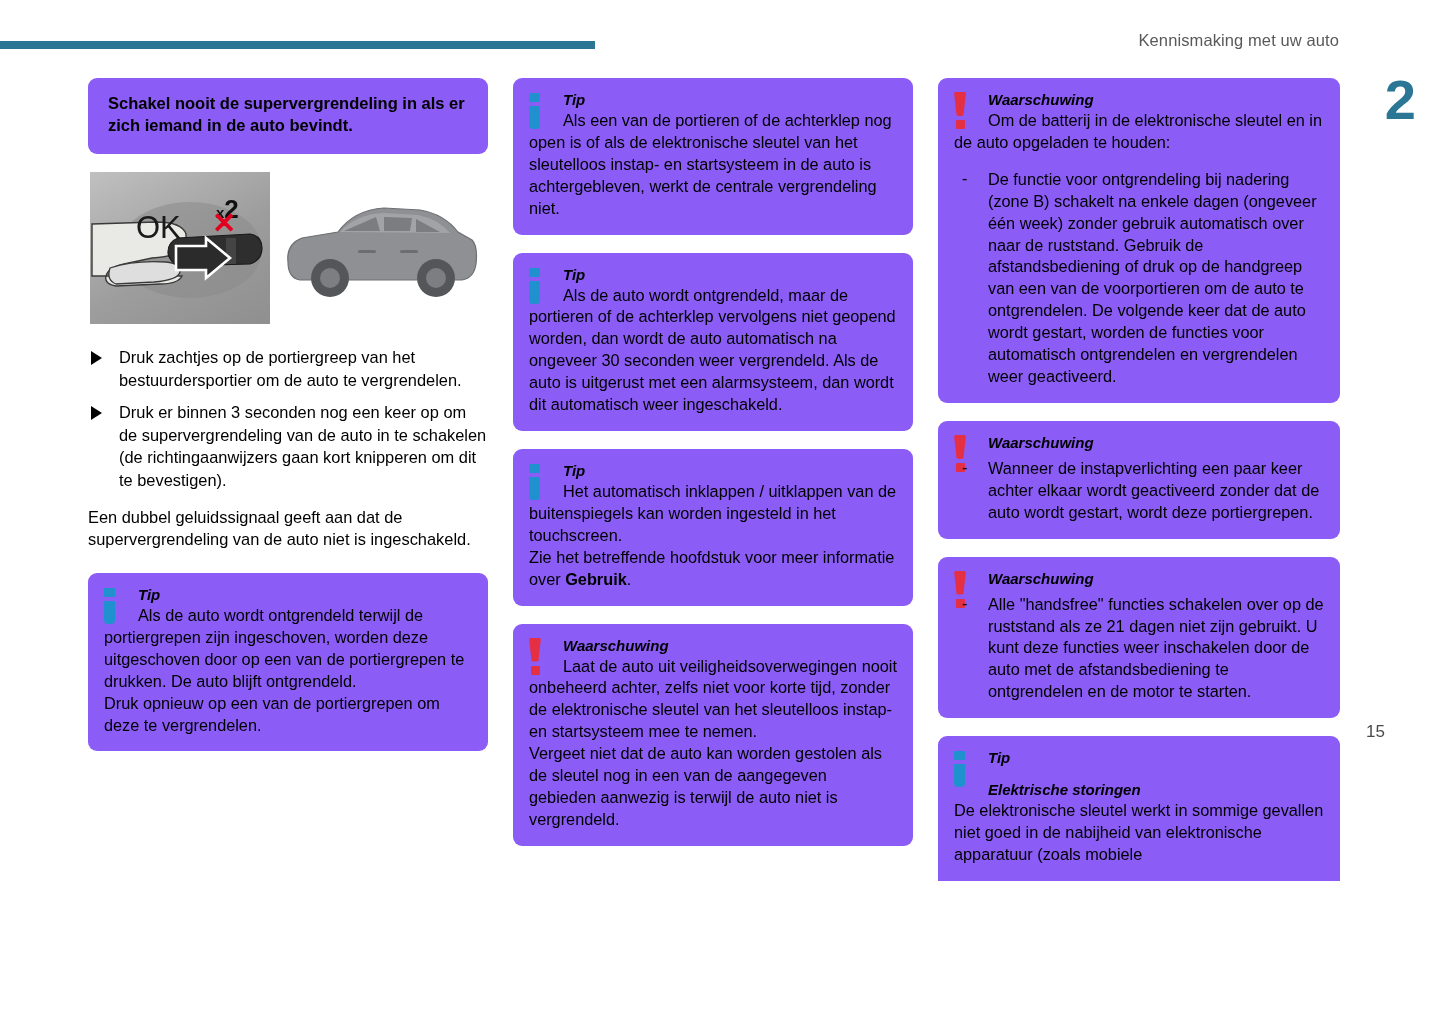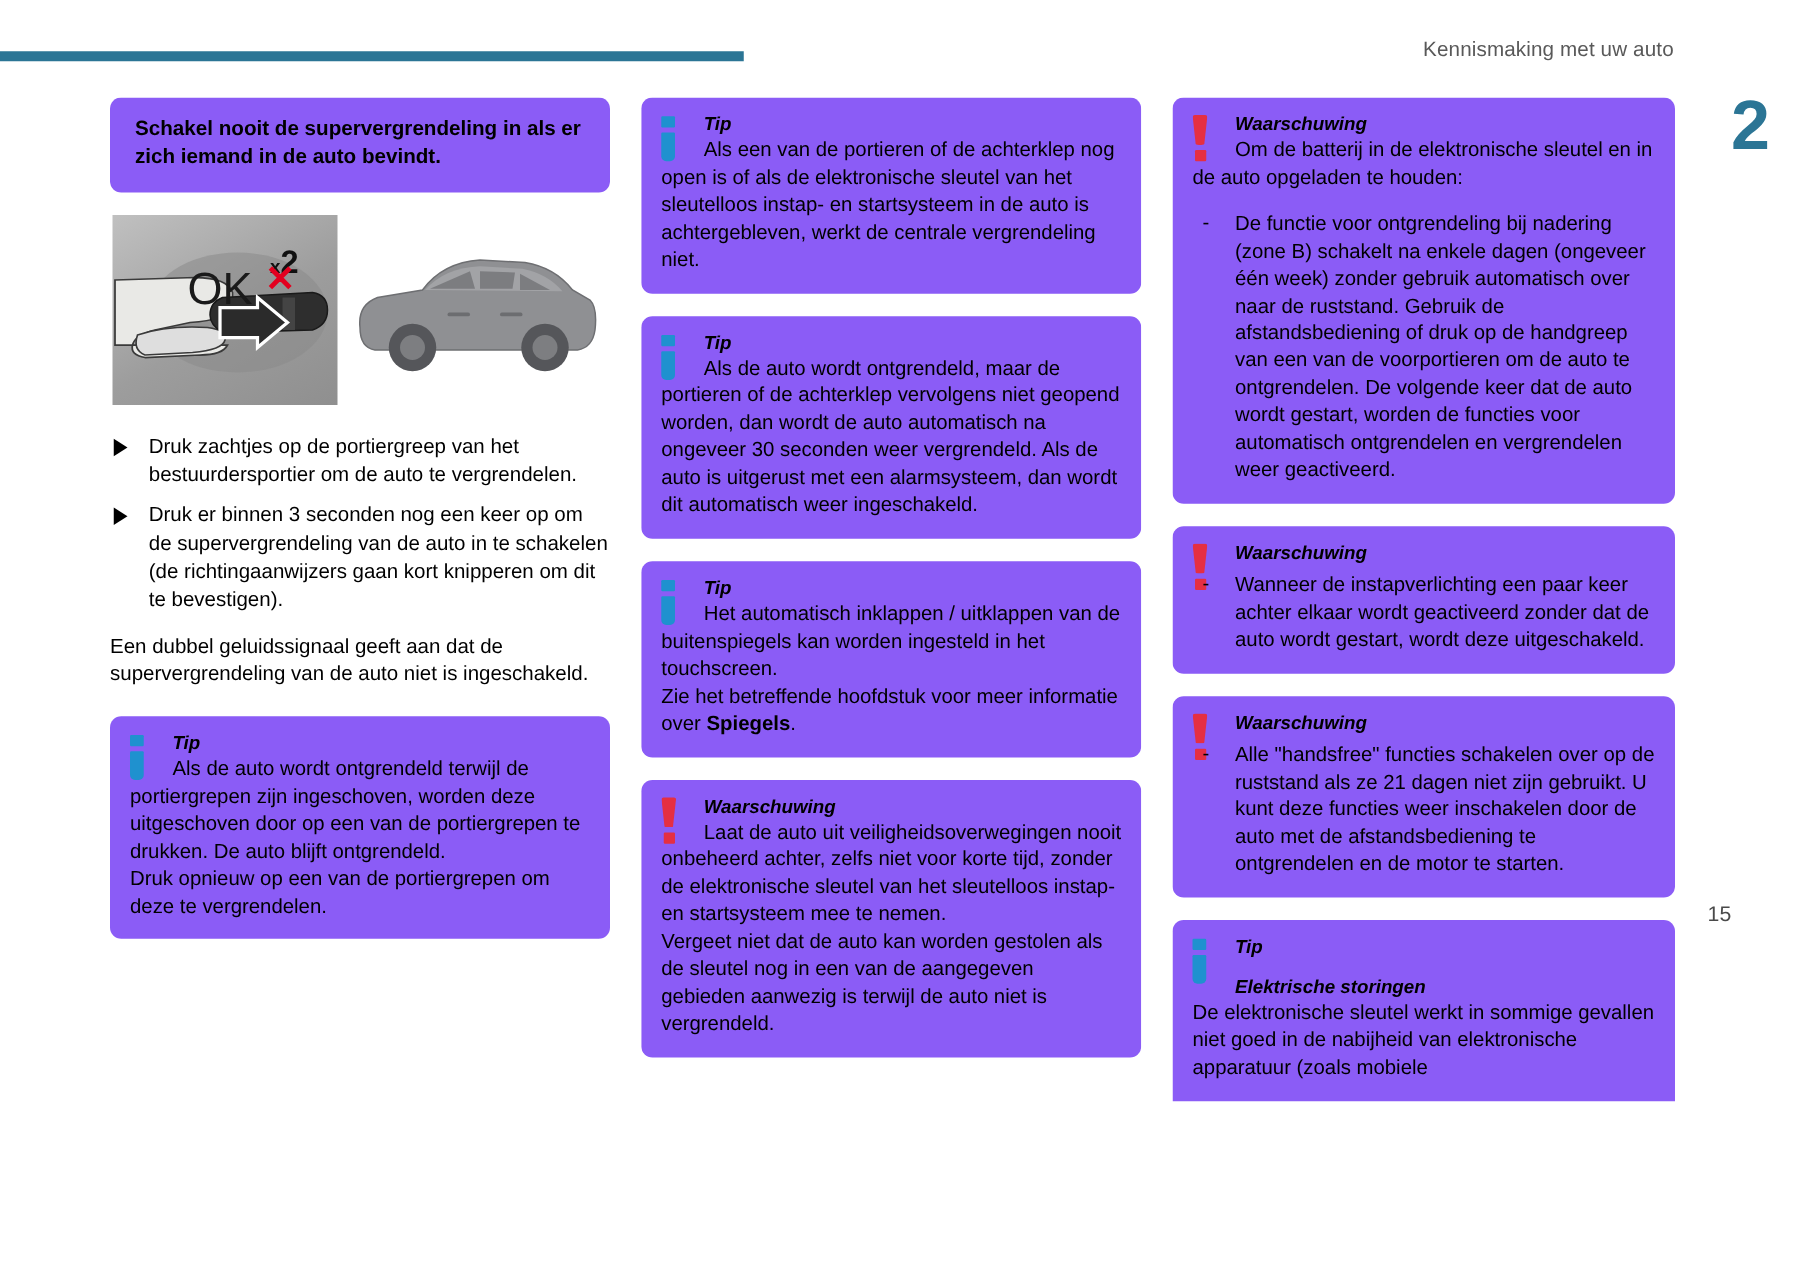--- a/index.html
+++ b/index.html
@@ -206,22 +206,22 @@
   .illus .x2 {
     position: absolute;
     left: 126px; top: 22px;
     font-size: 15px;
     font-weight: bold;
     color: #111;
   }
   .illus .x2 b { font-size: 26px; }
   .illus .ok {
     position: absolute;
-    left: 60px; top: 38px;
-    font-size: 36px;
+    left: 46px; top: 38px;
+    font-size: 31px;
     color: #1a1a1a;
     font-family: "Liberation Sans", sans-serif;
   }
   .illus .xmark {
     position: absolute;
     left: 122px; top: 34px;
     font-size: 29px;
     color: #e3001f;
     font-weight: bold;
   }
@@ -329,21 +329,21 @@
       </div>
 
       <div class="box">
         <span class="icon-info">
           <span class="dot"></span>
             <span class="stem"></span>
         </span>
         <div class="cal-head">Tip</div>
         <div class="cal-body">
           <p><span class="first-indent"></span><span>Het automatisch inklappen / uitklappen van de buitenspiegels kan worden ingesteld in het touchscreen.</span></p>
-          <p><span>Zie het betreffende hoofdstuk voor meer informatie over </span><span class="bold-inline">Spiegels</span><span>.</span></p>
+          <p><span>Zie het betreffende hoofdstuk voor meer informatie over </span><span class="bold-inline">Gebruik</span><span>.</span></p>
         </div>
       </div>
 
       <div class="box">
         <span class="icon-warn">
           <span class="bar"></span>
             <span class="dot"></span>
         </span>
         <div class="cal-head">Waarschuwing</div>
         <div class="cal-body">
@@ -374,21 +374,21 @@
 
       <div class="box">
         <span class="icon-warn">
           <span class="bar"></span>
             <span class="dot"></span>
         </span>
         <div class="cal-head">Waarschuwing</div>
         <div class="dash-list" style="margin-top:6px;">
           <div class="dash-item">
             <span class="dash">-</span>
-            <span>Wanneer de instapverlichting een paar keer achter elkaar wordt geactiveerd zonder dat de auto wordt gestart, wordt deze uitgeschakeld.</span>
+            <span>Wanneer de instapverlichting een paar keer achter elkaar wordt geactiveerd zonder dat de auto wordt gestart, wordt deze portiergrepen.</span>
           </div>
         </div>
       </div>
 
       <div class="box">
         <span class="icon-warn">
           <span class="bar"></span>
             <span class="dot"></span>
         </span>
         <div class="cal-head">Waarschuwing</div>

